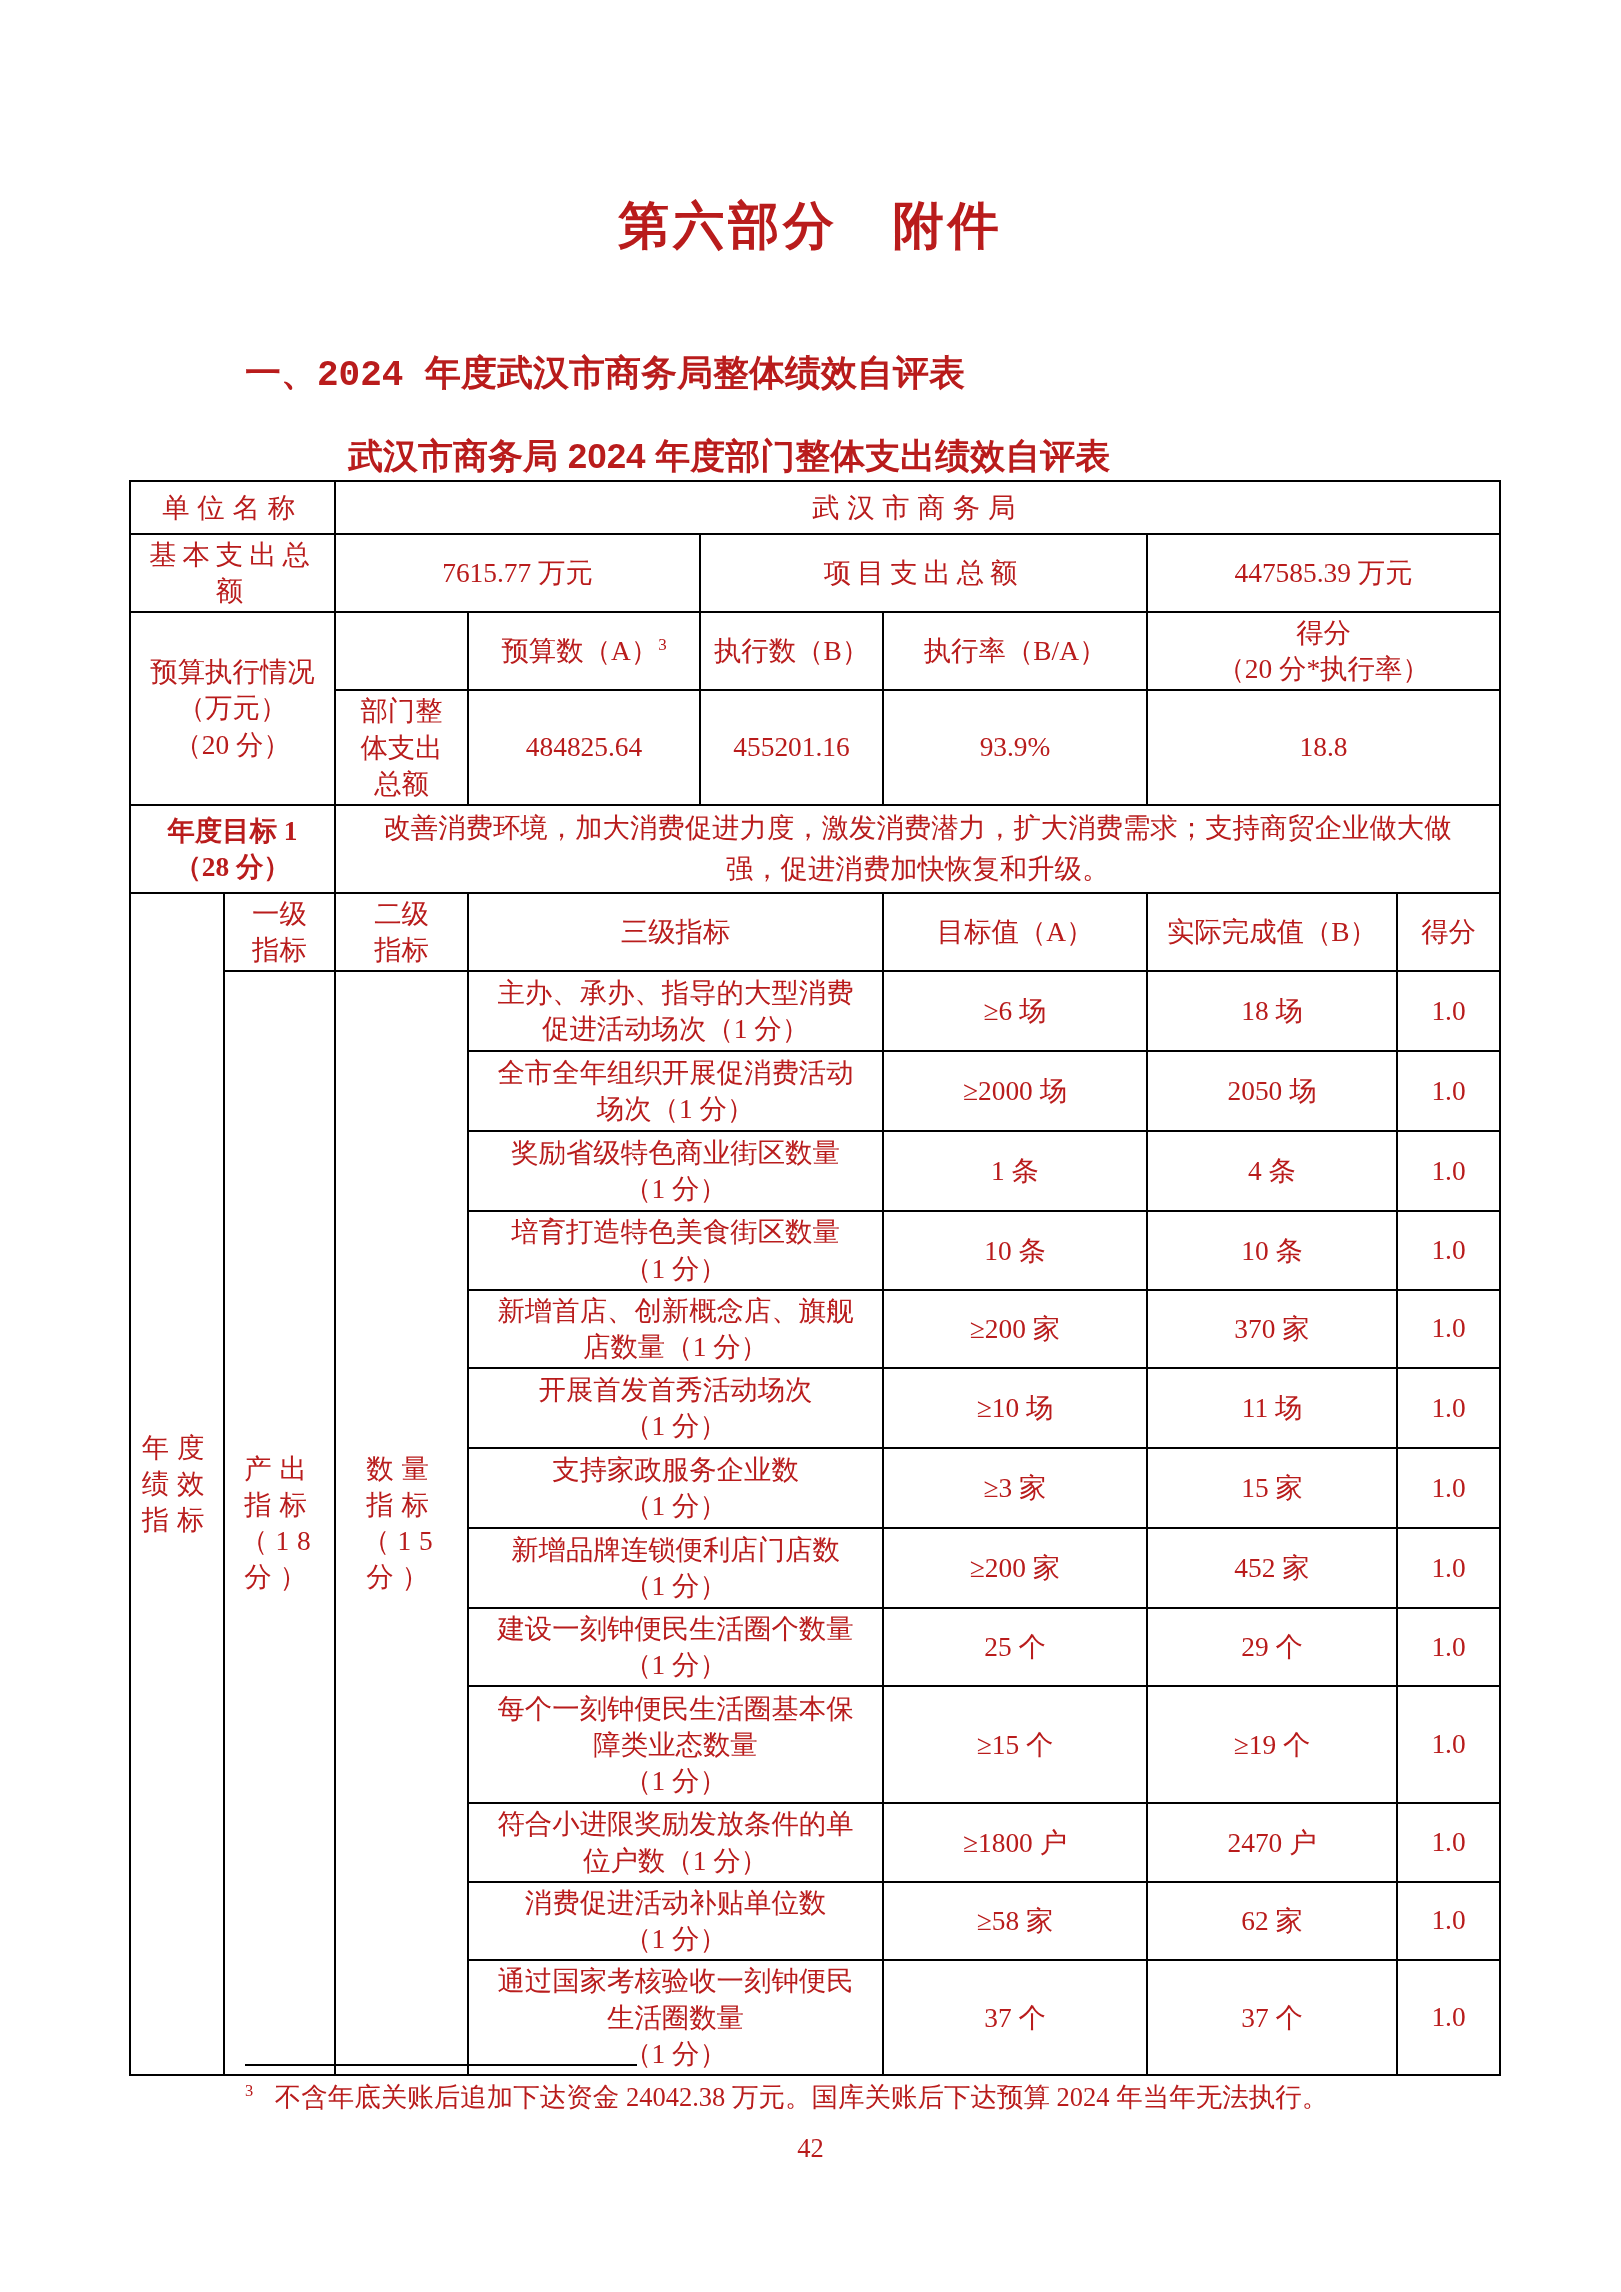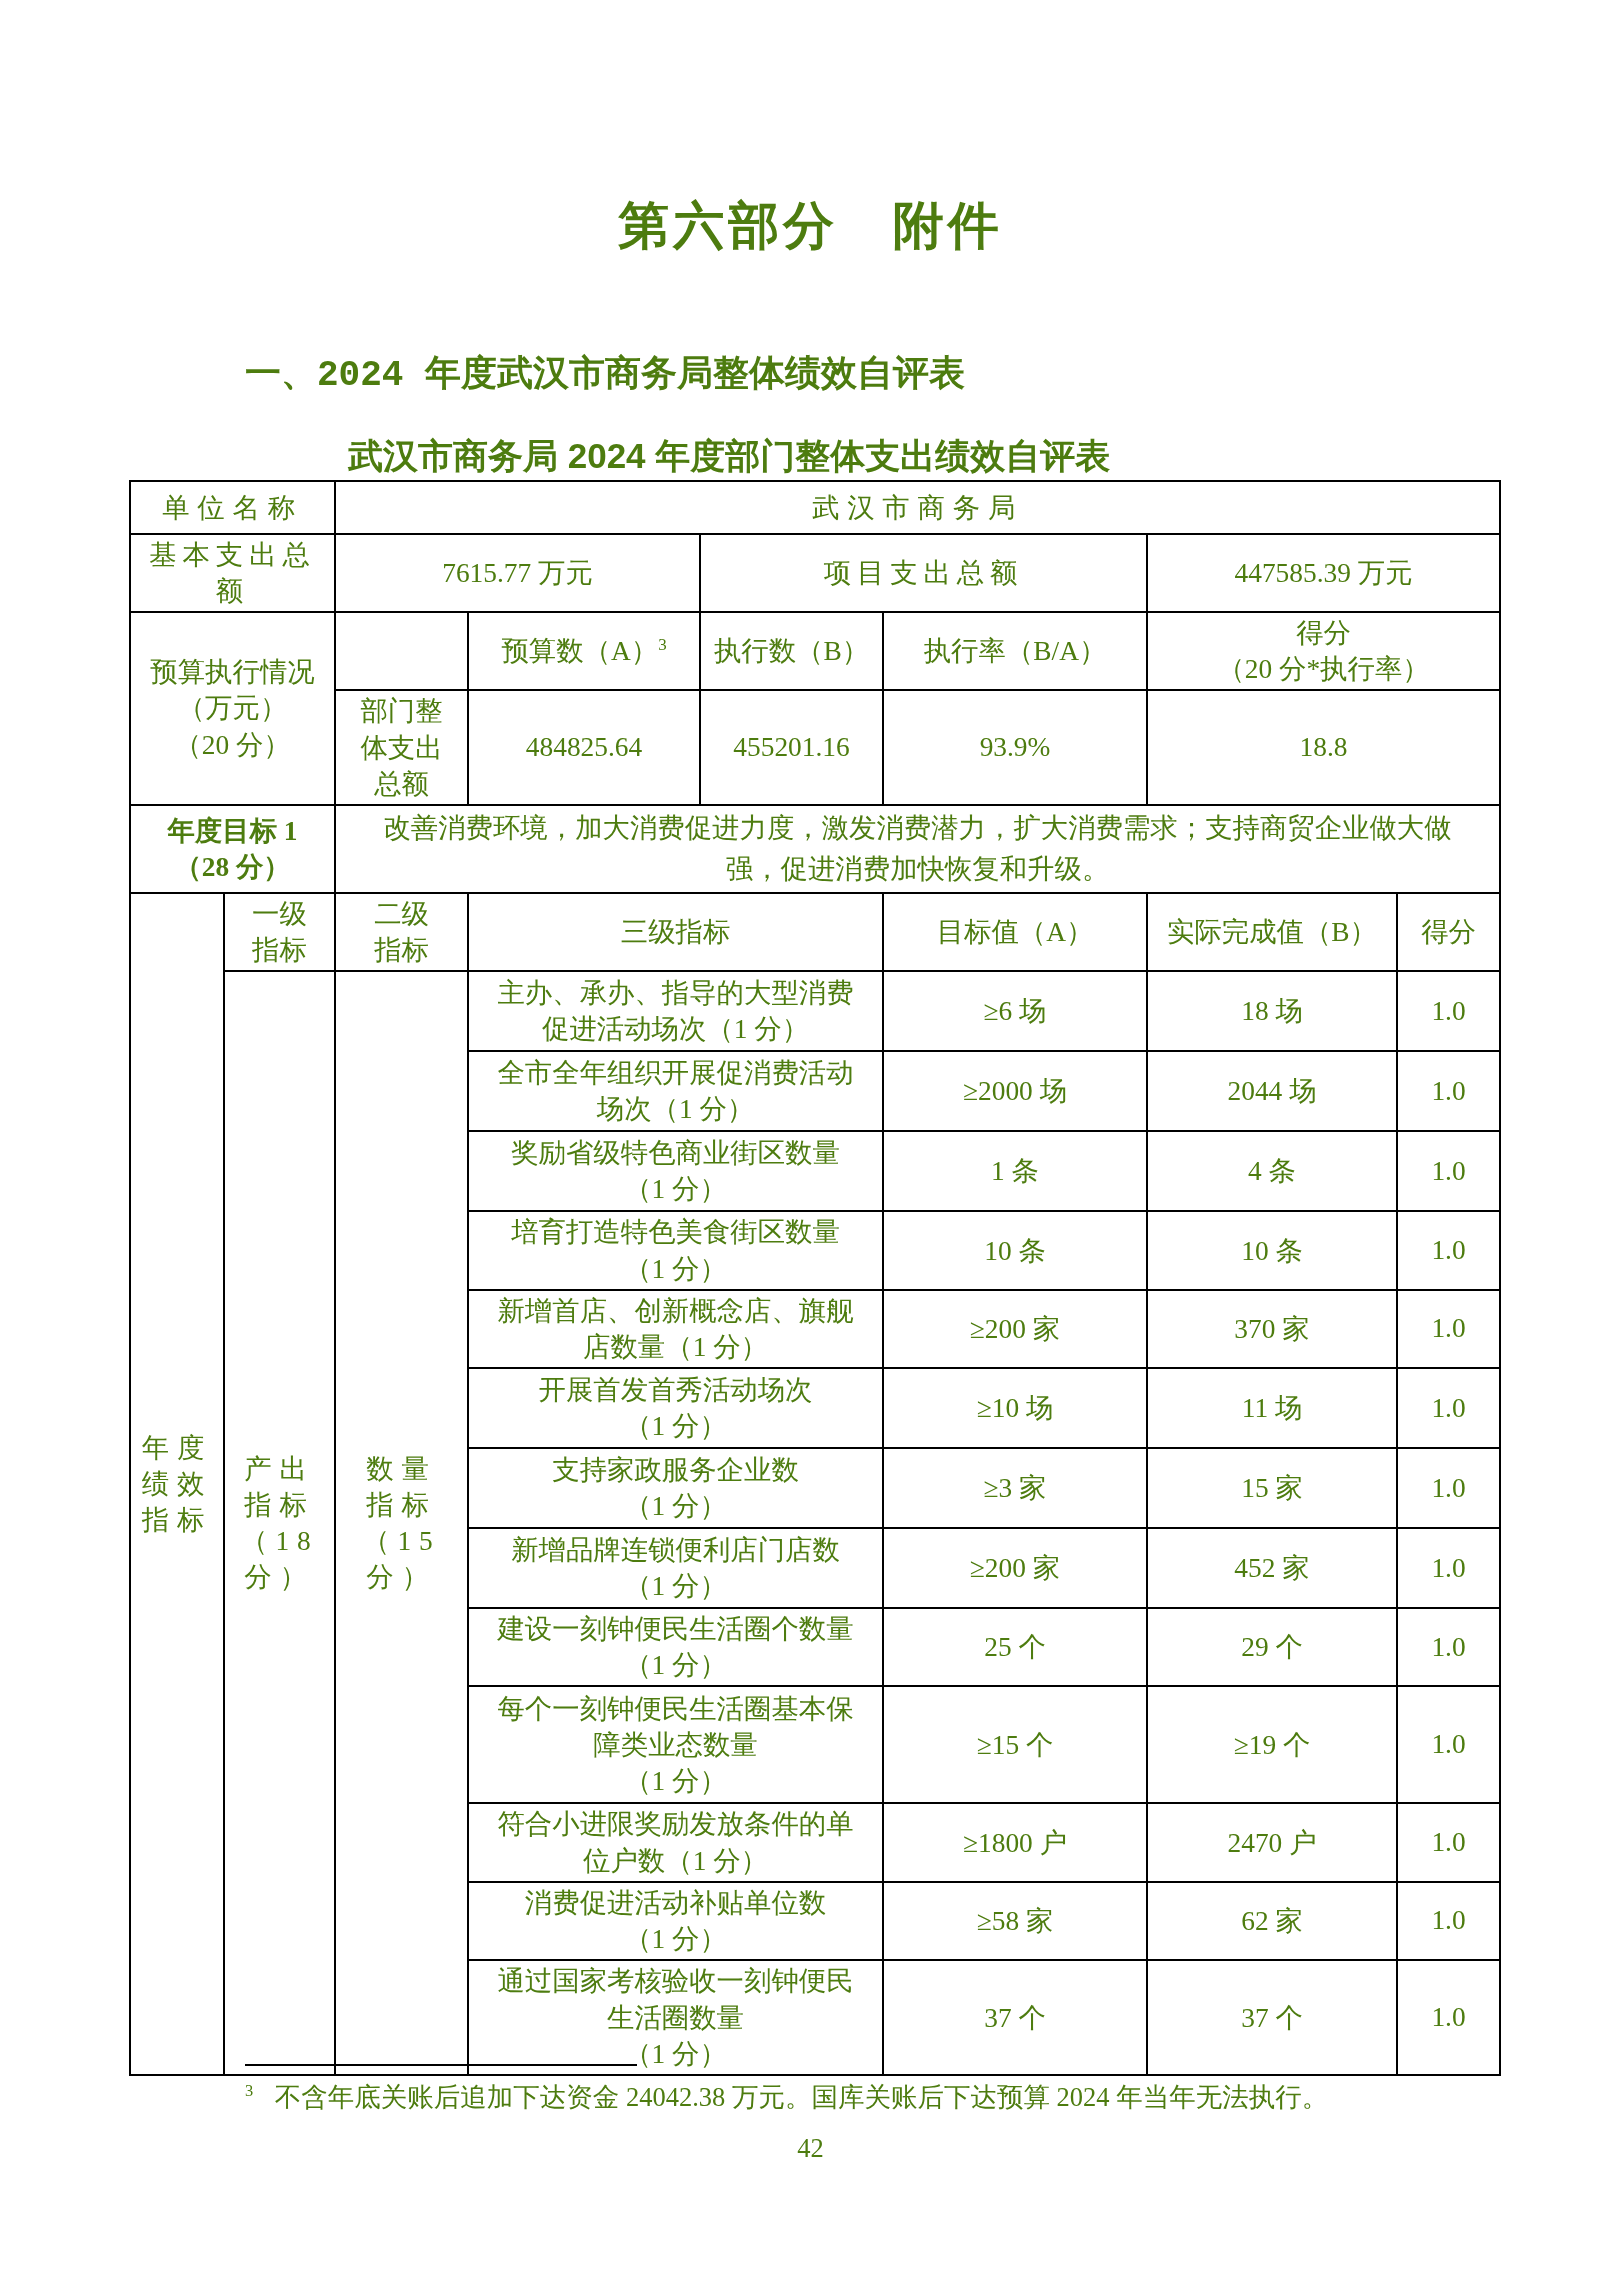--- a/index.html
+++ b/index.html
@@ -1,17 +1,17 @@
 <!DOCTYPE html>
 <html><head>
 <meta charset="utf-8">
 <style>
   html,body{margin:0;padding:0;background:#888;}
   .page{position:relative;width:1621px;height:2293px;margin:0 auto;background:#ffffff;
-        color:#4d7c0f;font-family:"Liberation Serif","DejaVu Serif",serif;overflow:hidden;}
+        color:#b91c1c;font-family:"Liberation Serif","DejaVu Serif",serif;overflow:hidden;}
   .h1{position:absolute;top:192px;left:0;right:0;text-align:center;
       font-family:"Liberation Sans","DejaVu Sans",sans-serif;font-weight:bold;
       font-size:51px;letter-spacing:3.9px;}
   .h2{position:absolute;top:349px;left:245px;
       font-family:Liberation Mono, monospace;font-weight:bold;font-size:36px;}
   .h3{position:absolute;top:433px;left:348px;
       font-family:"Liberation Sans","DejaVu Sans",sans-serif;font-weight:bold;font-size:35px;}
   table.main{position:absolute;top:480px;left:129px;width:1370px;
       border-collapse:collapse;table-layout:fixed;font-size:27.4px;}
   table.main td{border:2px solid #000;text-align:center;vertical-align:middle;
@@ -116,21 +116,21 @@
       <td colspan="2" class="pre">主办、承办、指导的大型消费
 促进活动场次（1 分）</td>
       <td>≥6 场</td>
       <td>18 场</td>
       <td>1.0</td>
     </tr>
     <tr style="height:80px">
       <td colspan="2" class="pre">全市全年组织开展促消费活动
 场次（1 分）</td>
       <td>≥2000 场</td>
-      <td>2044 场</td>
+      <td>2050 场</td>
       <td>1.0</td>
     </tr>
     <tr style="height:80px">
       <td colspan="2" class="pre">奖励省级特色商业街区数量
 （1 分）</td>
       <td>1 条</td>
       <td>4 条</td>
       <td>1.0</td>
     </tr>
     <tr style="height:64px">

